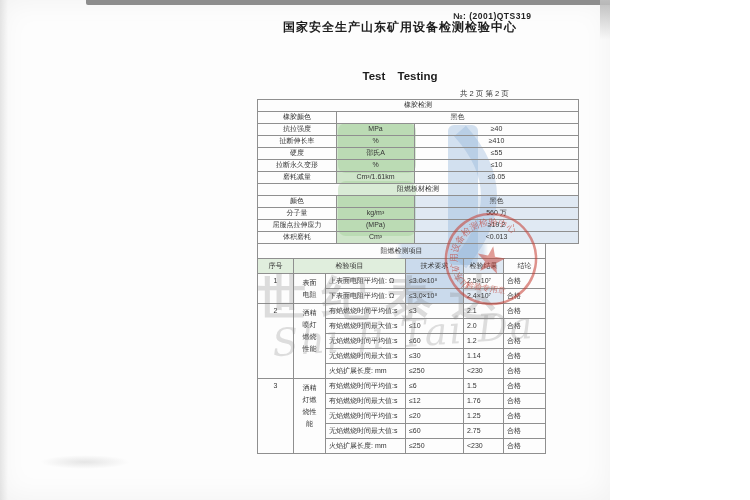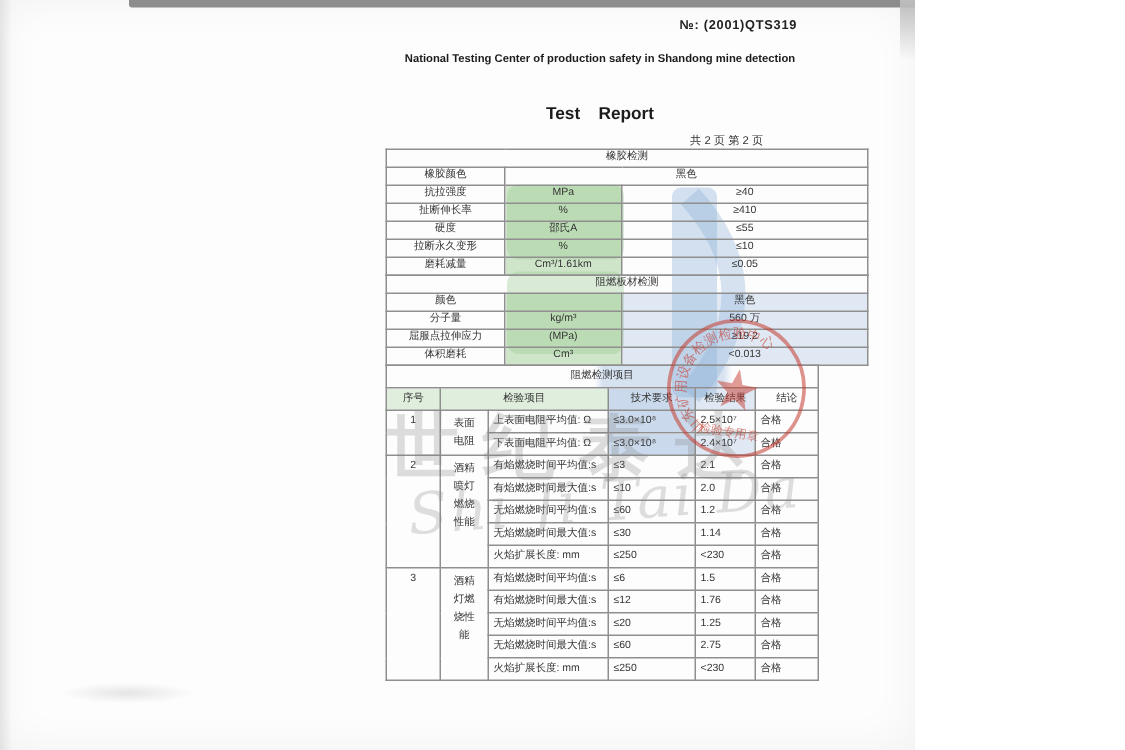--- a/index.html
+++ b/index.html
@@ -54,22 +54,22 @@
 
 <div id="page">
 
   <div class="top-strip"></div>
   <div class="corner-shade"></div>
   <div class="left-shade"></div>
   <div class="bottom-smudge" style="left:40px;top:455px;width:90px;"></div>
   <div class="bottom-smudge" style="left:660px;top:462px;width:70px;"></div>
 
   <div class="report-no">№: (2001)QTS319</div>
-  <div class="hdr org-en1" style="position:absolute;">National Testing Center of production safety in Shandong mine detection</div>
-  <div class="hdr title-en" style="position:absolute;">Test Report</div>
+  <div class="hdr org-cn" style="position:absolute;">国家安全生产山东矿用设备检测检验中心</div>
+  <div class="hdr title-en" style="position:absolute;">Test Testing</div>
   <div class="page-marker">共 2 页 第 2 页</div>
 
   <svg id="logo" width="185" height="170" viewBox="0 0 185 170">
     <rect x="8" y="10" width="78" height="50" rx="8" fill="rgba(150,200,140,0.35)"></rect>
     <rect x="8" y="68" width="78" height="55" rx="8" fill="rgba(150,200,140,0.35)"></rect>
     <rect x="118" y="12" width="30" height="140" rx="6" fill="rgba(140,175,215,0.38)"></rect>
     <path d="M130 18 q58 64 0 132" stroke="rgba(140,175,215,0.35)" stroke-width="16" fill="none"></path>
   </svg>
 
   <div id="tables">

